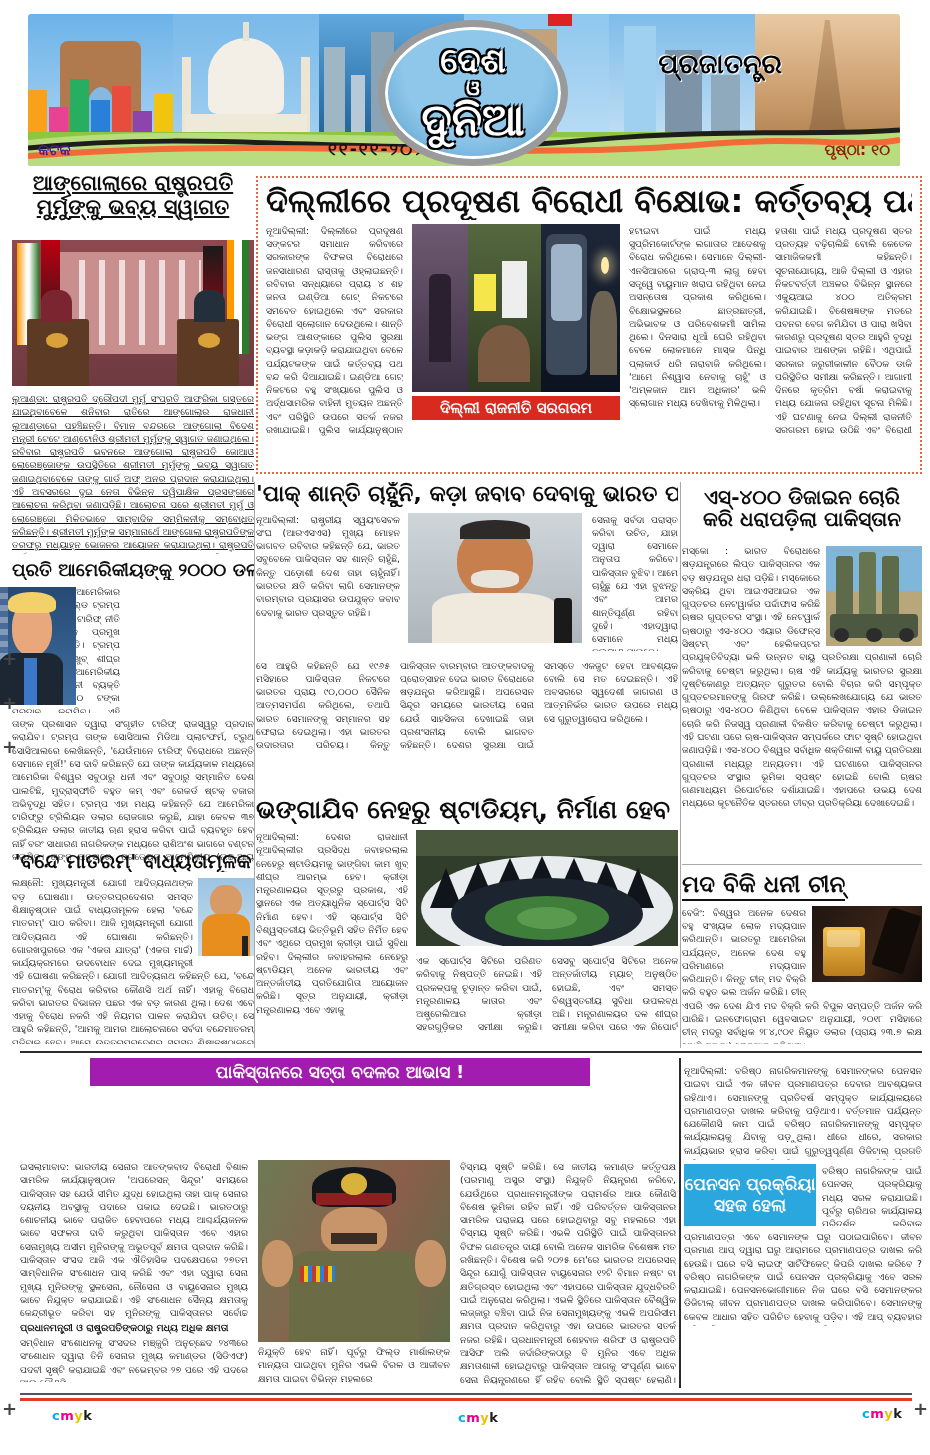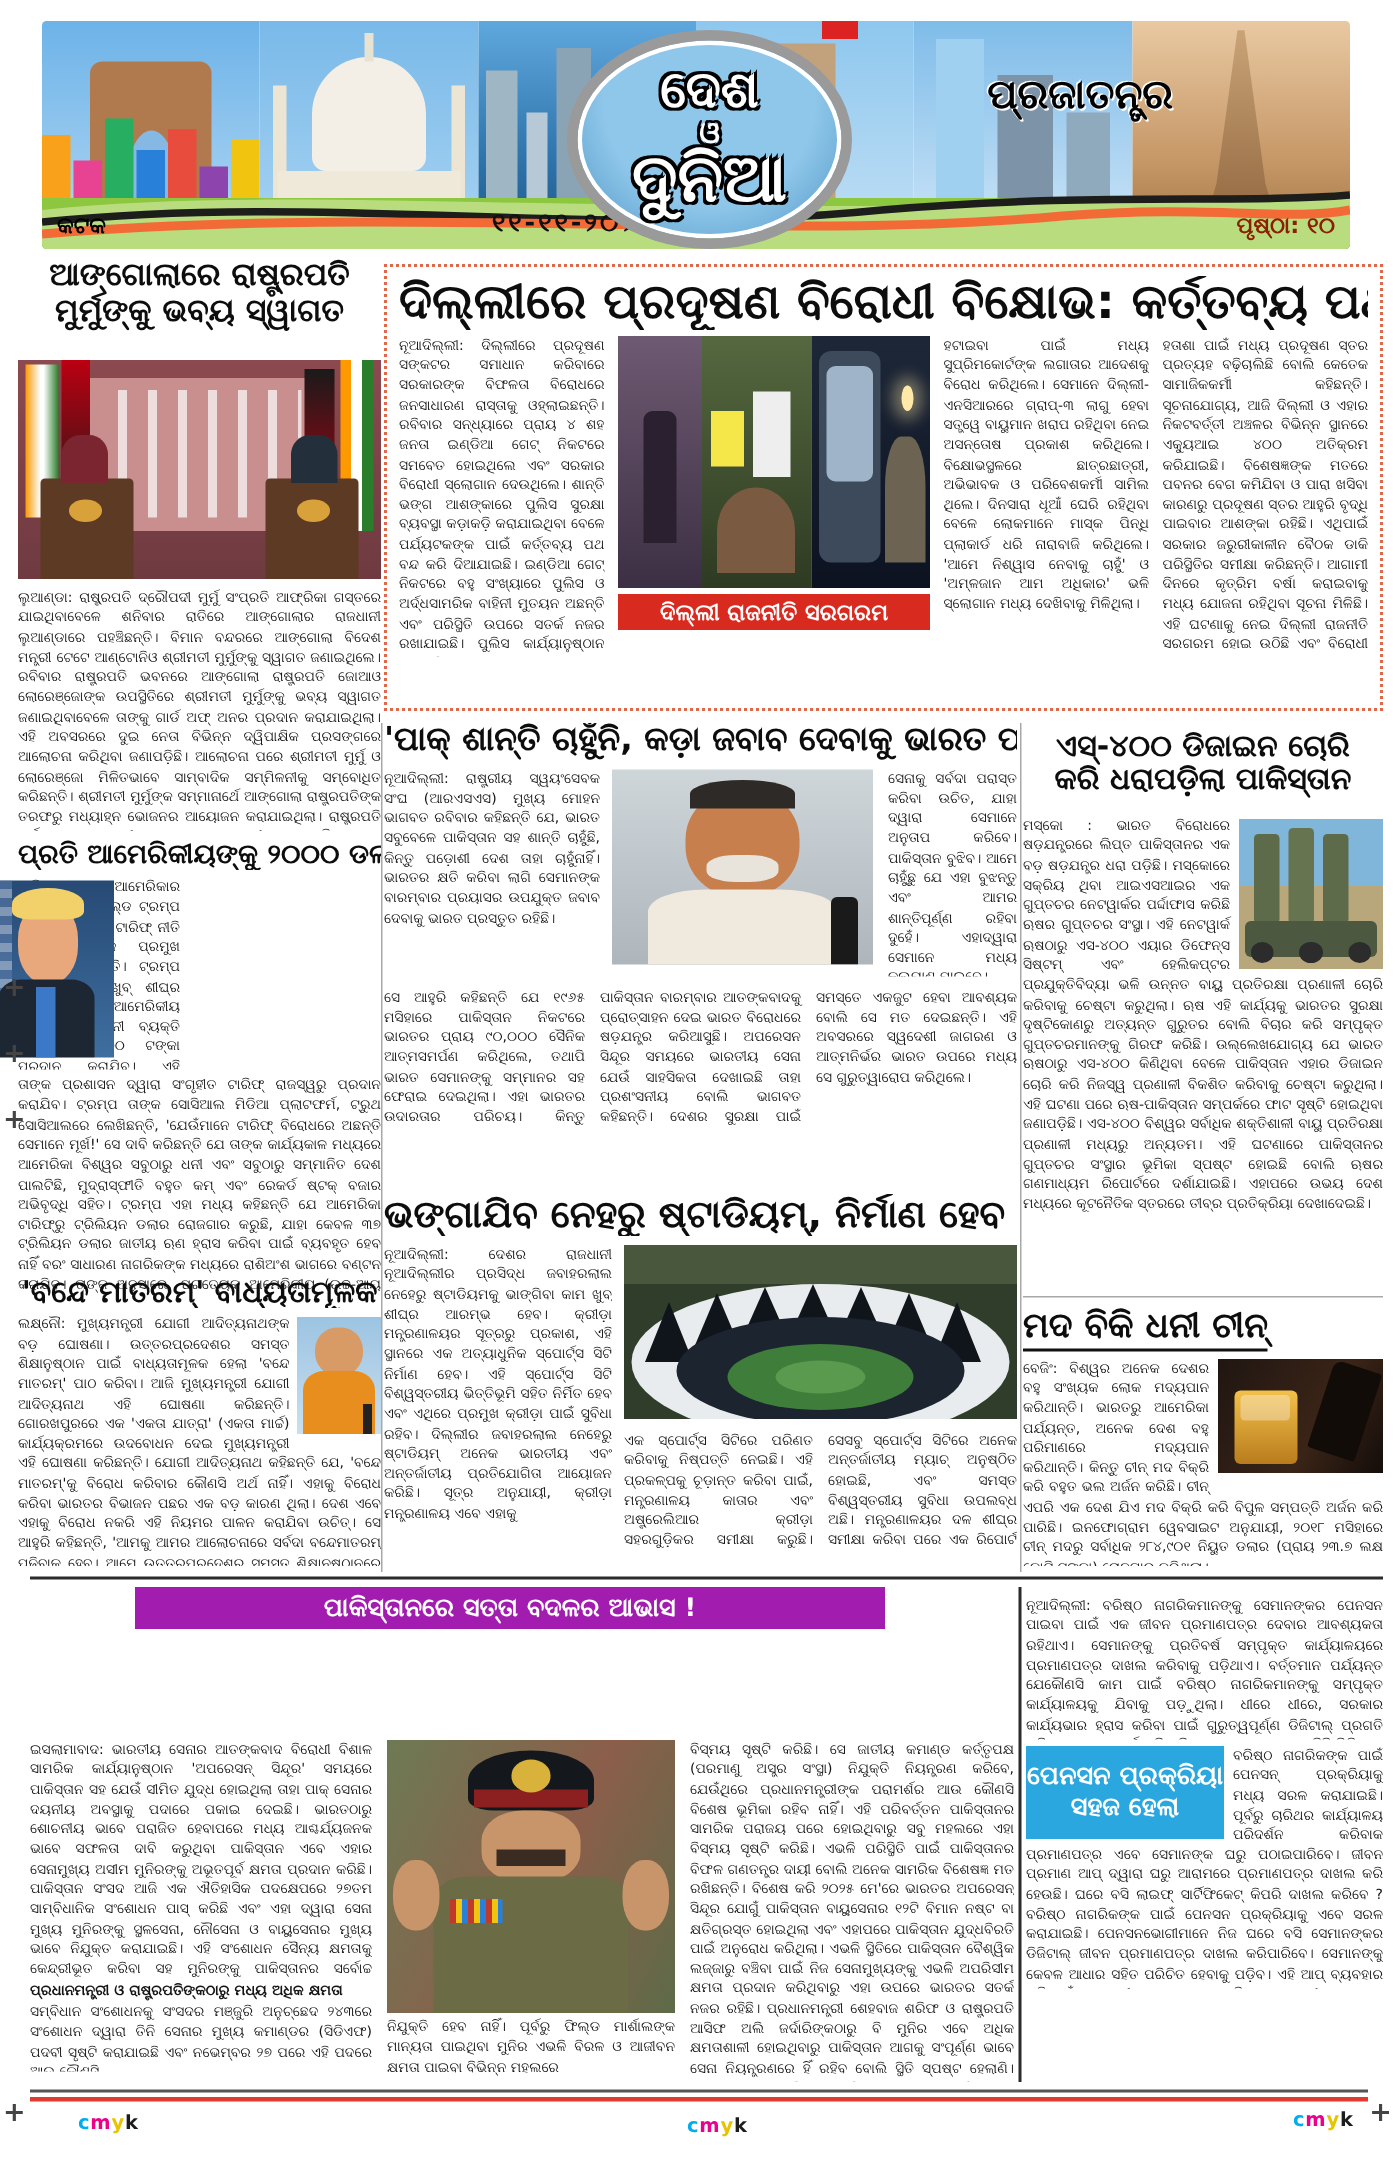--- a/index.html
+++ b/index.html
@@ -26,21 +26,21 @@
   .ctower{position:absolute;left:34%;top:10%;width:30%;height:90%;background:#c2a27c;}
   .ctower:before{content:"";position:absolute;left:26%;top:12%;width:48%;height:16%;background:#fff;border-radius:50%;}
   .flagred{position:absolute;left:58%;top:0%;width:16%;height:8%;background:#d22;}
   .seg-sky{background:linear-gradient(#7fbce9,#cfe6f7);}
   .skyb{position:absolute;bottom:0;background:#7d93a8;}
   .seg-eiffel{background:linear-gradient(#e9c9a2,#c79868 60%,#9f7444);}
   .etower{position:absolute;left:30%;bottom:0;width:40%;height:96%;
           background:linear-gradient(#caa377,#8a6038);clip-path:polygon(46% 0,54% 0,78% 70%,100% 100%,60% 100%,50% 78%,40% 100%,0 100%,22% 70%);}
   .greenstrip{position:absolute;left:0;bottom:0;width:100%;height:40px;}
   .strip-txt{position:absolute;bottom:7px;font-weight:bold;font-size:15px;}
-  .city{left:10px;color:#000000;}
+  .city{left:10px;color:#4c1d95;}
   .date{left:300px;color:#111;font-size:17px;letter-spacing:2px;}
   .pageno{right:10px;color:#8c1f00;}
   .logo-circle{position:absolute;left:350px;top:6px;width:190px;height:146px;border-radius:50%;
                background:#fff;border:7px solid #9a9a9a;box-shadow:0 0 0 3px #fff inset;
                display:flex;align-items:center;justify-content:center;box-sizing:border-box;
                background:radial-gradient(circle at 50% 30%,#8fc7ea 0 55%,#4f94c4 100%);}
   .logo-circle .lg{color:#fff;font-weight:bold;text-align:center;line-height:1.02;
                    text-shadow:2px 2px 0 #000,-2px 2px 0 #000,2px -2px 0 #000,-2px -2px 0 #000;}
   .lg1{font-size:34px;} .lg2{font-size:20px;} .lg3{font-size:44px;}
   .brand{position:absolute;right:118px;top:34px;font-size:27px;font-weight:bold;color:#000;
@@ -129,21 +129,21 @@
     <div class="logo-circle">
       <div>
         <div class="lg lg1">ଦେଶ</div>
         <div class="lg lg2">ଓ</div>
         <div class="lg lg3">ଦୁନିଆ</div>
       </div>
     </div>
     <div class="brand">ପ୍ରଜାତନ୍ତ୍ର</div>
   </header>
 
-  <section class="abs" style="left:12px;top:172px;width:242px;height:386px;">
+  <section class="abs" style="left:12px;top:172px;width:242px;height:386px;text-decoration:underline;">
     <h2 class="hl center" style="font-size:21px;margin:0;height:62px;overflow:hidden;">ଆଙ୍ଗୋଲାରେ ରାଷ୍ଟ୍ରପତି ମୁର୍ମୁଙ୍କୁ ଭବ୍ୟ ସ୍ୱାଗତ</h2>
     <figure class="photo" style="width:242px;height:146px;margin-top:6px;background:linear-gradient(#8c4a50,#6e3a40);">
       <div class="abs" style="left:18%;top:8%;width:64%;height:70%;background:#c98f8f;"></div>
       <div class="abs" style="left:22%;top:14%;width:56%;height:58%;
            background:repeating-linear-gradient(90deg,#c98f8f 0 14px,#fff 14px 20px);opacity:.7;"></div>
       <div class="abs" style="left:2%;top:2%;width:9%;height:70%;background:linear-gradient(90deg,#f90,#fff 45%,#fff 55%,#2a7d2a);"></div>
       <div class="abs" style="left:12%;top:0;width:8%;height:74%;background:linear-gradient(#b01,#1a1a1a);"></div>
       <div class="abs" style="right:2%;top:0;width:9%;height:78%;background:linear-gradient(90deg,#f90 0 33%,#fff 33% 66%,#2a7d2a 66%);"></div>
       <div class="abs" style="right:13%;top:4%;width:8%;height:70%;background:linear-gradient(#1a1a1a,#b01);"></div>
       <div class="abs" style="left:6%;bottom:0;width:26%;height:46%;background:#5d3a23;border-radius:3px 3px 0 0;"></div>

